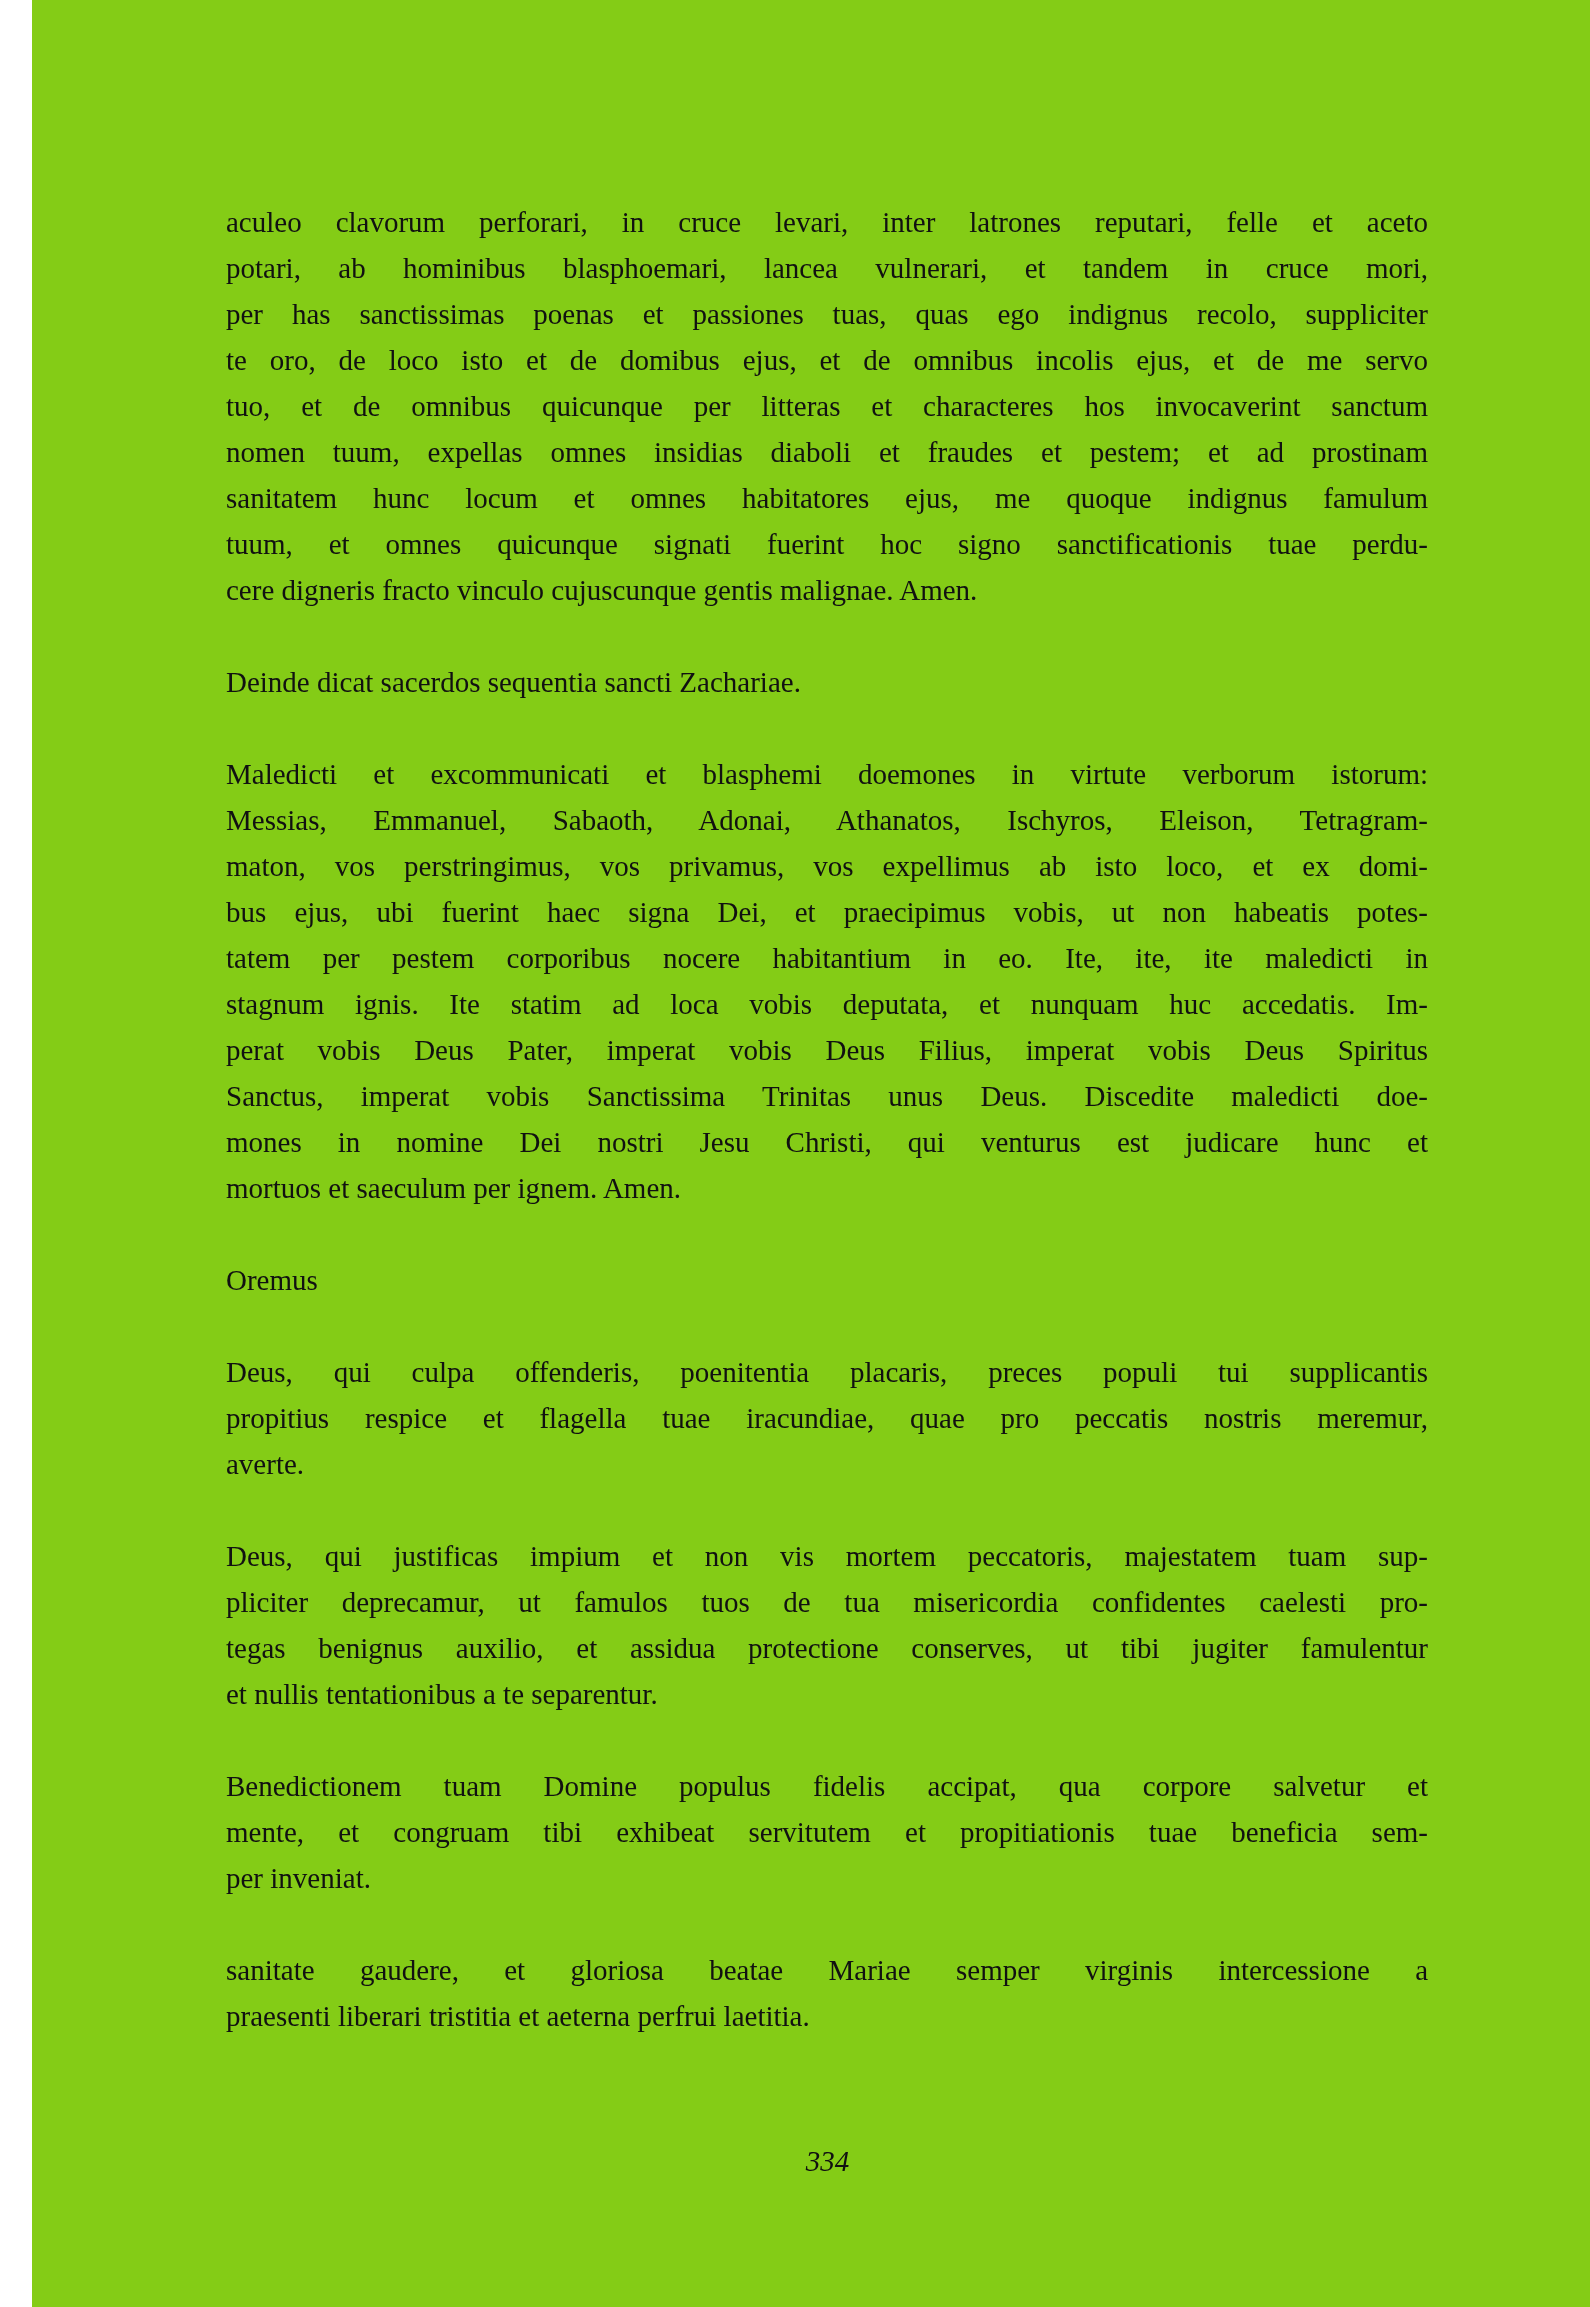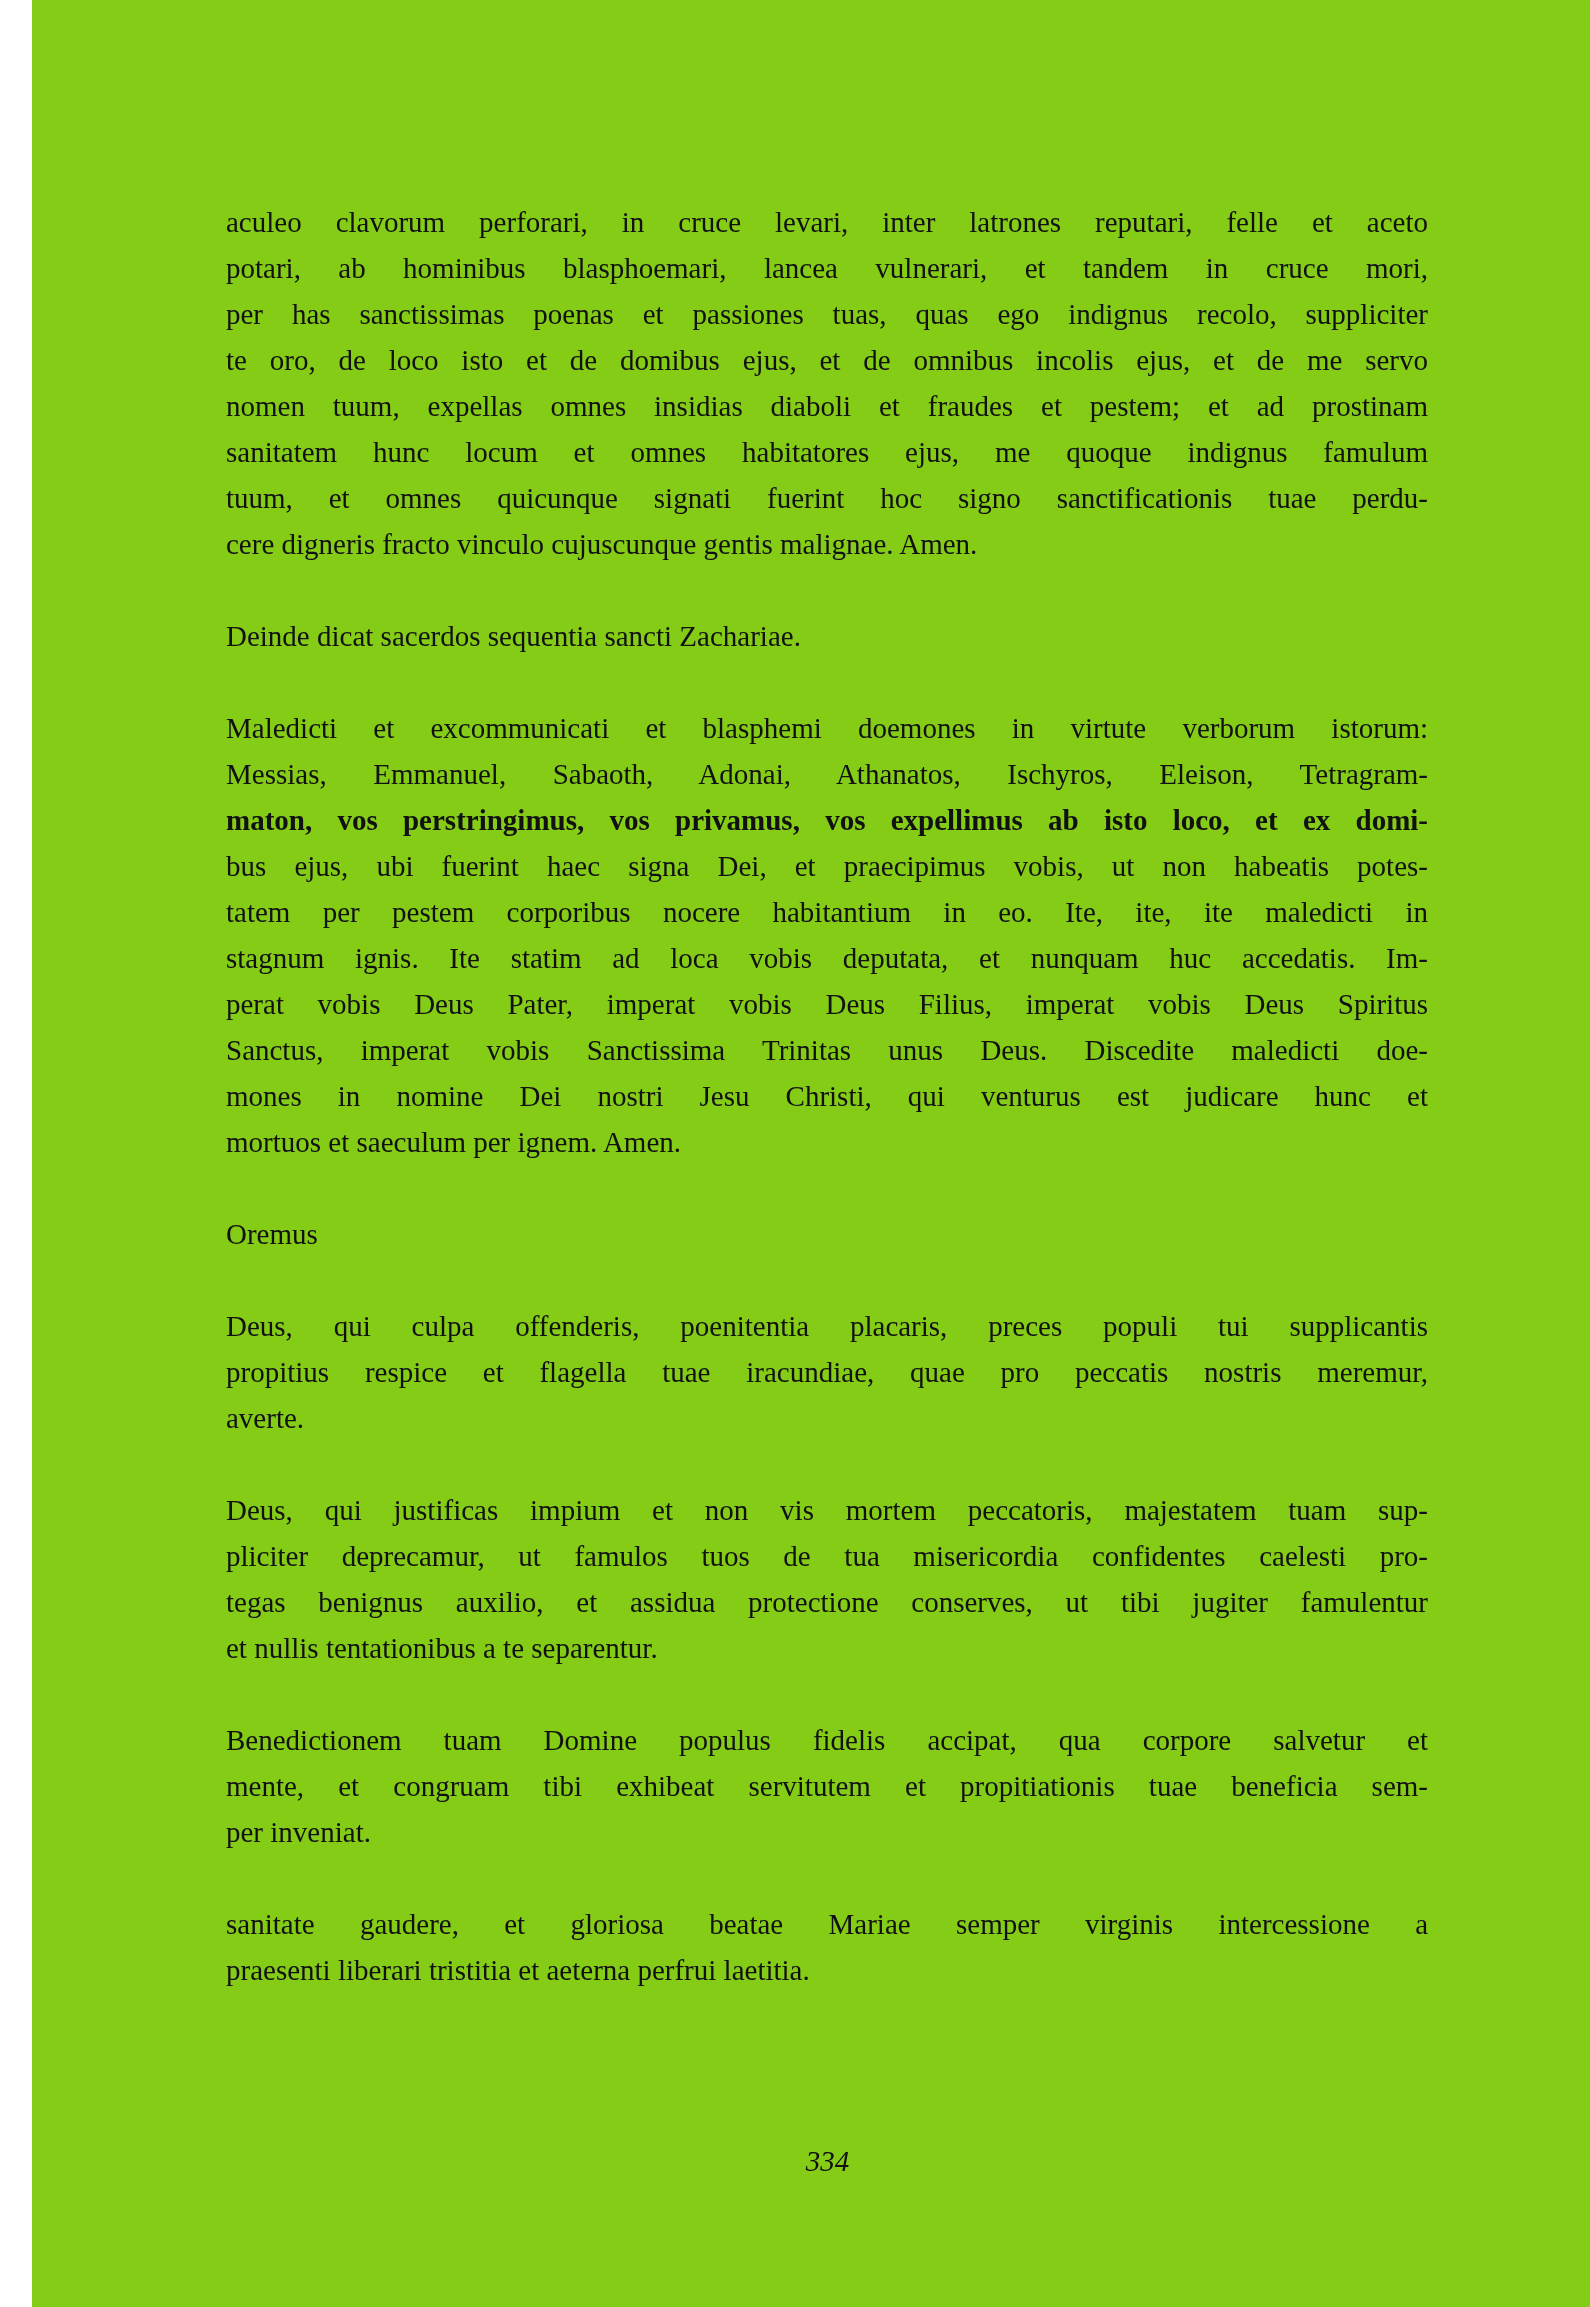--- a/index.html
+++ b/index.html
@@ -64,34 +64,35 @@
 <body>
 
 <div class="page">
   <div class="text-block">
 
     <p class="para">
       <span class="line" style="white-space: normal;">aculeo clavorum perforari, in cruce levari, inter latrones reputari, felle et aceto</span>
       <span class="line" style="white-space: normal;">potari, ab hominibus blasphoemari, lancea vulnerari, et tandem in cruce mori,</span>
       <span class="line" style="white-space: normal;">per has sanctissimas poenas et passiones tuas, quas ego indignus recolo, suppliciter</span>
       <span class="line" style="white-space: normal;">te oro, de loco isto et de domibus ejus, et de omnibus incolis ejus, et de me servo</span>
+      <span class="line" style="white-space: normal;">tuo, et de omnibus quicunque per litteras et characteres hos invocaverint sanctum</span>
       <span class="line" style="white-space: normal;">nomen tuum, expellas omnes insidias diaboli et fraudes et pestem; et ad prostinam</span>
       <span class="line" style="white-space: normal;">sanitatem hunc locum et omnes habitatores ejus, me quoque indignus famulum</span>
       <span class="line" style="white-space: normal;">tuum, et omnes quicunque signati fuerint hoc signo sanctificationis tuae perdu-</span>
       <span class="line last" style="white-space: normal;">cere digneris fracto vinculo cujuscunque gentis malignae. Amen.</span>
     </p>
 
     <p class="para">
       <span class="line last" style="white-space: normal;">Deinde dicat sacerdos sequentia sancti Zachariae.</span>
     </p>
 
     <p class="para">
       <span class="line" style="white-space: normal;">Maledicti et excommunicati et blasphemi doemones in virtute verborum istorum:</span>
       <span class="line" style="white-space: normal;">Messias, Emmanuel, Sabaoth, Adonai, Athanatos, Ischyros, Eleison, Tetragram-</span>
-      <span class="line" style="white-space: normal; font-weight: bold;">maton, vos perstringimus, vos privamus, vos expellimus ab isto loco, et ex domi-</span>
+      <span class="line" style="white-space: normal;">maton, vos perstringimus, vos privamus, vos expellimus ab isto loco, et ex domi-</span>
       <span class="line" style="white-space: normal;">bus ejus, ubi fuerint haec signa Dei, et praecipimus vobis, ut non habeatis potes-</span>
       <span class="line" style="white-space: normal;">tatem per pestem corporibus nocere habitantium in eo. Ite, ite, ite maledicti in</span>
       <span class="line" style="white-space: normal;">stagnum ignis. Ite statim ad loca vobis deputata, et nunquam huc accedatis. Im-</span>
       <span class="line" style="white-space: normal;">perat vobis Deus Pater, imperat vobis Deus Filius, imperat vobis Deus Spiritus</span>
       <span class="line" style="white-space: normal;">Sanctus, imperat vobis Sanctissima Trinitas unus Deus. Discedite maledicti doe-</span>
       <span class="line" style="white-space: normal;">mones in nomine Dei nostri Jesu Christi, qui venturus est judicare hunc et</span>
       <span class="line last" style="white-space: normal;">mortuos et saeculum per ignem. Amen.</span>
     </p>
 
     <p class="para">

